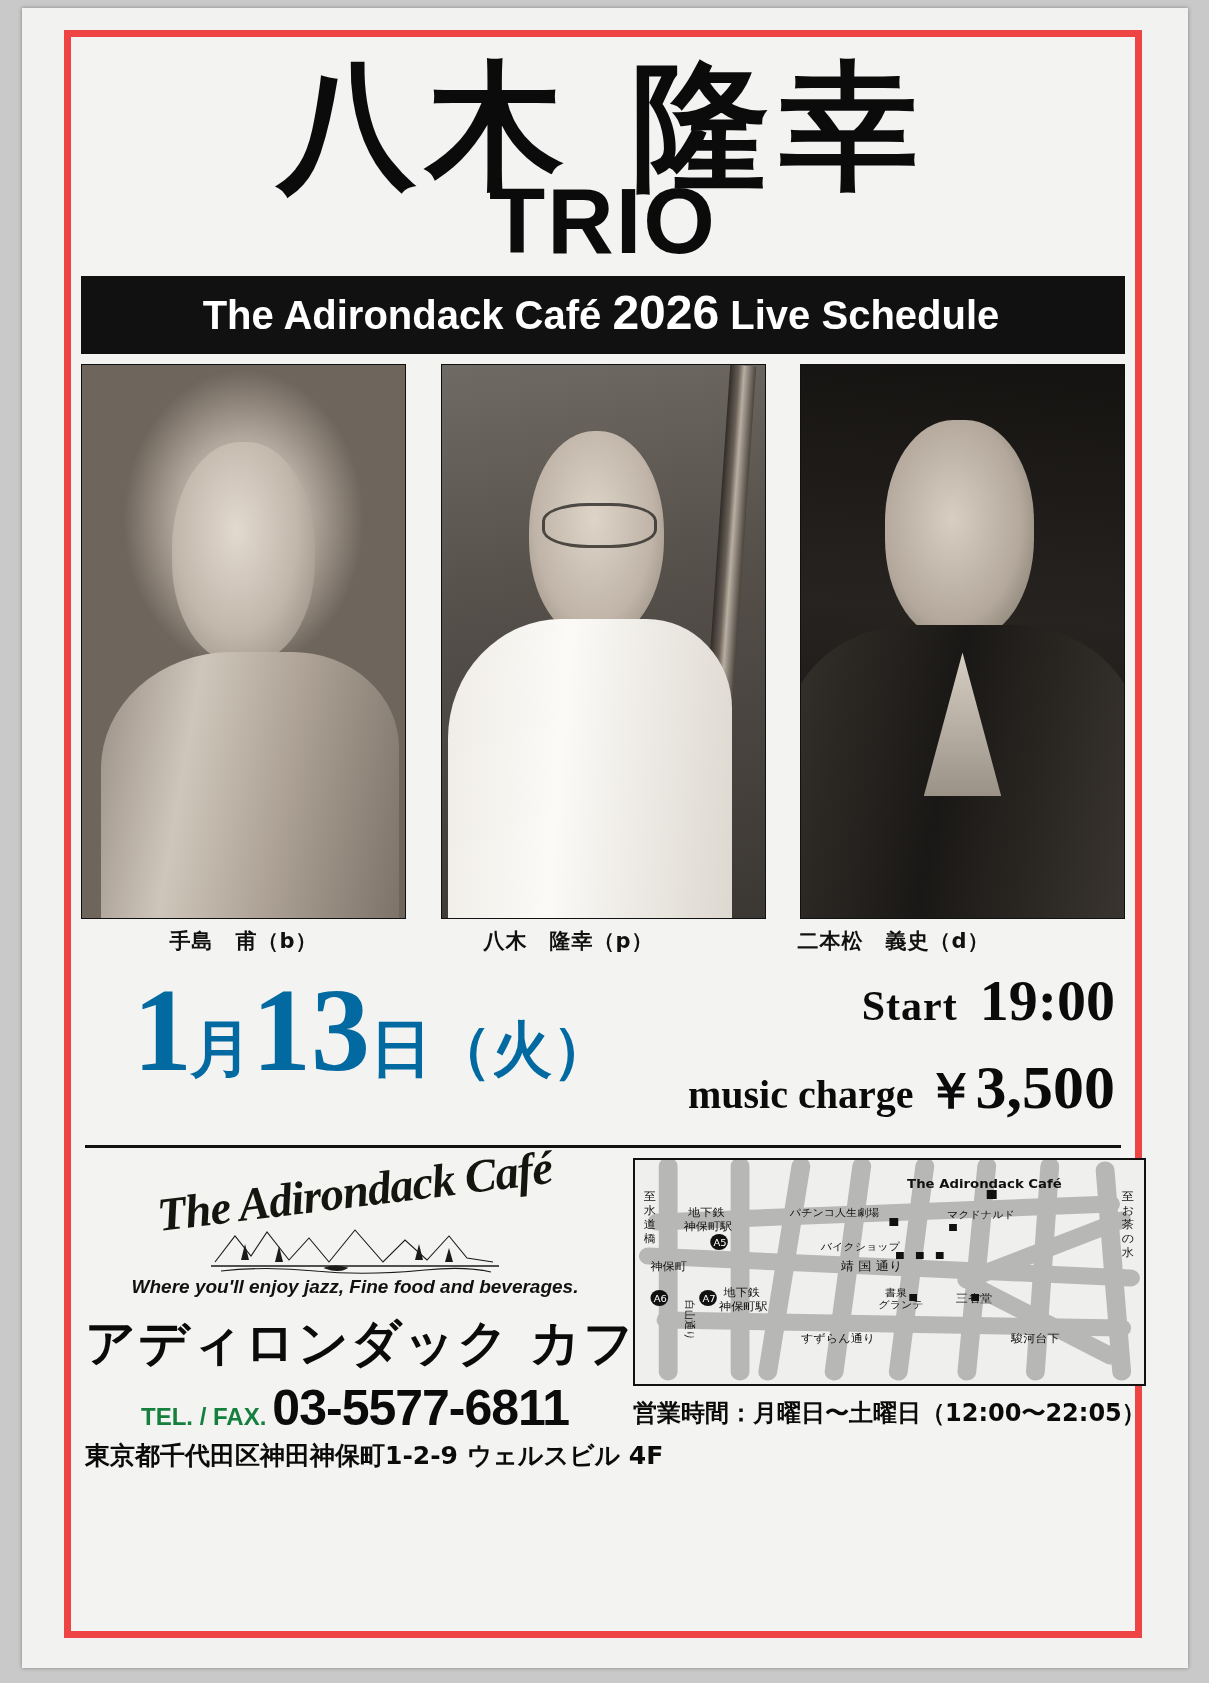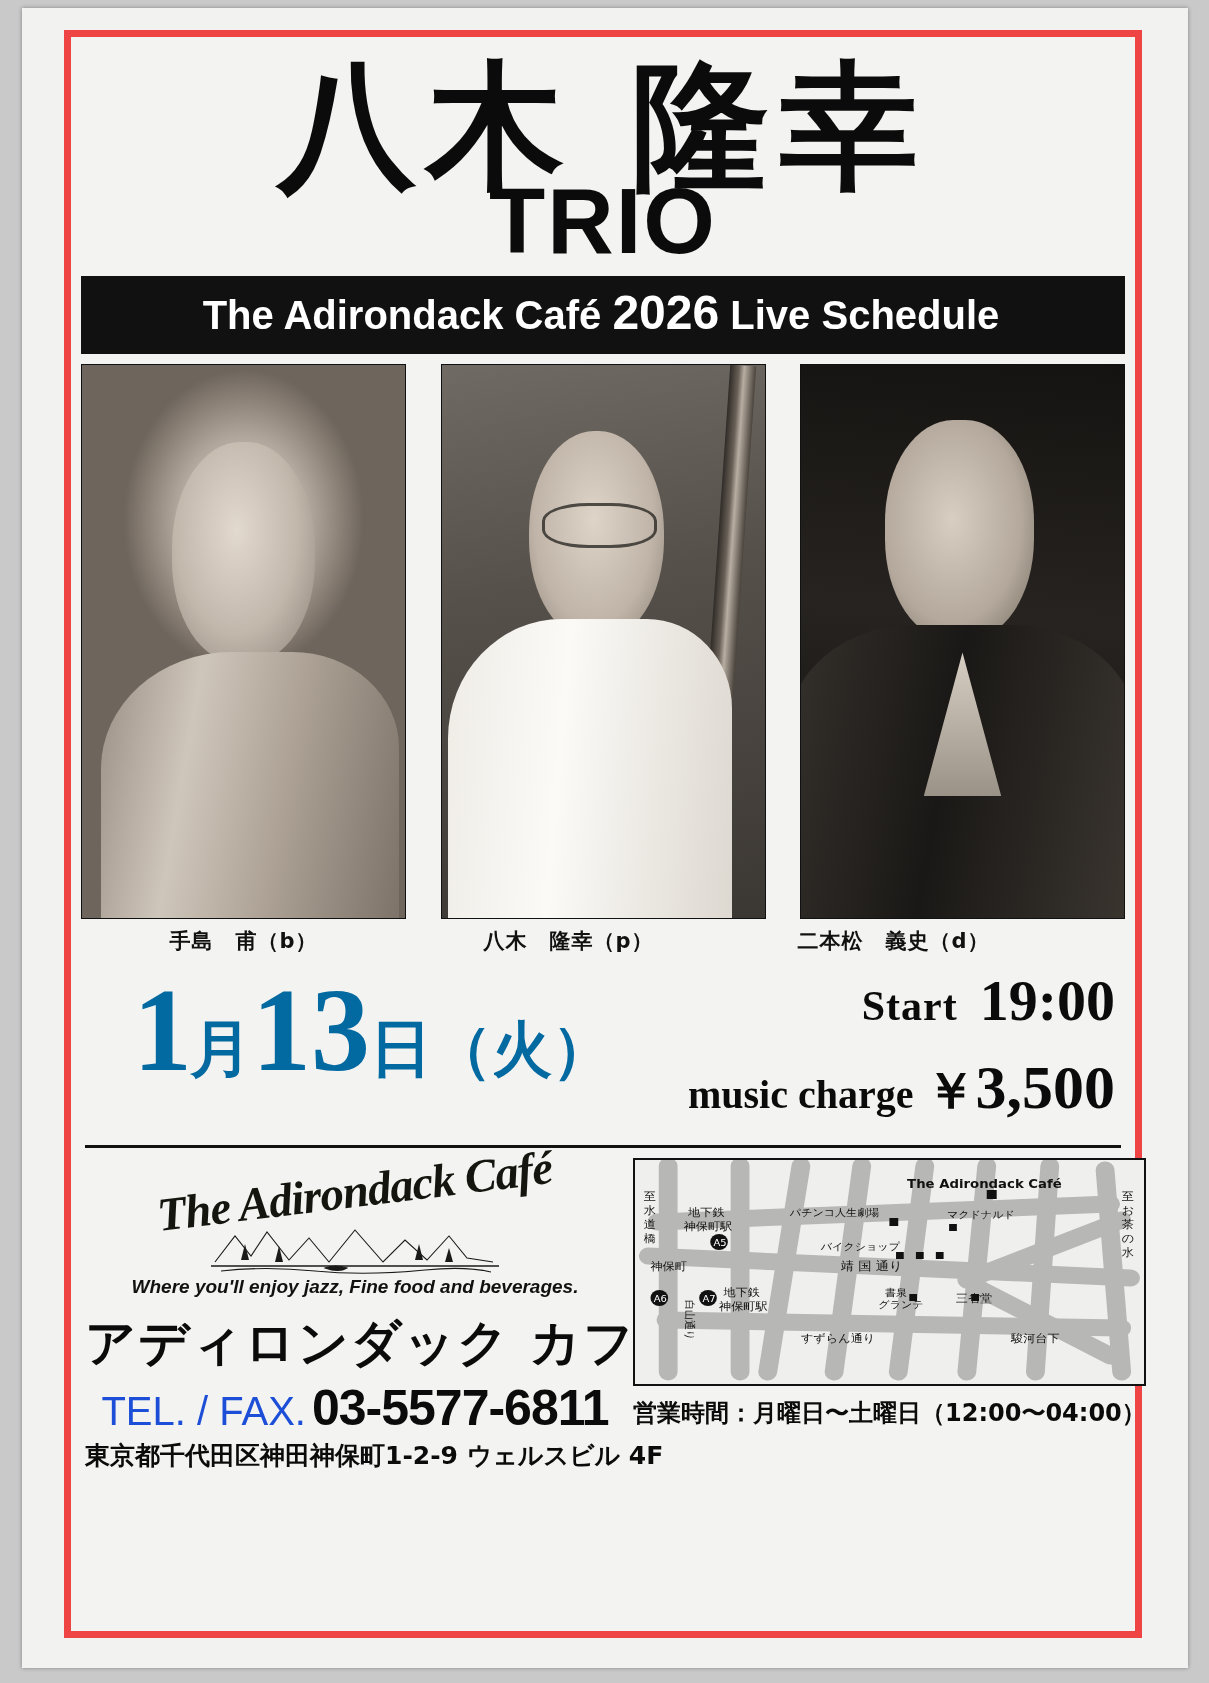--- a/index.html
+++ b/index.html
@@ -297,23 +297,23 @@
     margin-top: 2px;
     white-space: nowrap;
   }
   .tel-line {
     text-align: center;
     white-space: nowrap;
     margin-top: 2px;
   }
   .tel-lbl {
     font-family: "Liberation Sans", sans-serif;
-    font-weight: normal;
-    font-size: 40px;
-    color: #1d4ed8;
+    font-weight: bold;
+    font-size: 24px;
+    color: #15803d;
   }
   .tel-num {
     font-family: "Liberation Sans", sans-serif;
     font-weight: bold;
     font-size: 50px;
     letter-spacing: -1px;
     color: #0b0b0b;
     margin-left: 6px;
   }
   .addr {
@@ -493,21 +493,21 @@
                   <circle cx="76" cy="82" r="8" fill="#111"></circle>
                   <text x="71" y="86" font-size="9" fill="#fff" font-family="DejaVu Sans, sans-serif">A5</text>
                   <circle cx="22" cy="138" r="8" fill="#111"></circle>
                   <text x="17" y="142" font-size="9" fill="#fff" font-family="DejaVu Sans, sans-serif">A6</text>
                   <circle cx="66" cy="138" r="8" fill="#111"></circle>
                   <text x="61" y="142" font-size="9" fill="#fff" font-family="DejaVu Sans, sans-serif">A7</text>
                 </g>
               </svg>
             </div>
             <div class="hours">
-              <div>営業時間：月曜日〜土曜日（12:00〜04:00）</div>
+              <div>営業時間：月曜日〜土曜日（12:00〜22:05）</div>
             </div>
           </div>
         </div>
 
       </div>
     </div>
   </div>
 </div>
 
 </body></html>

